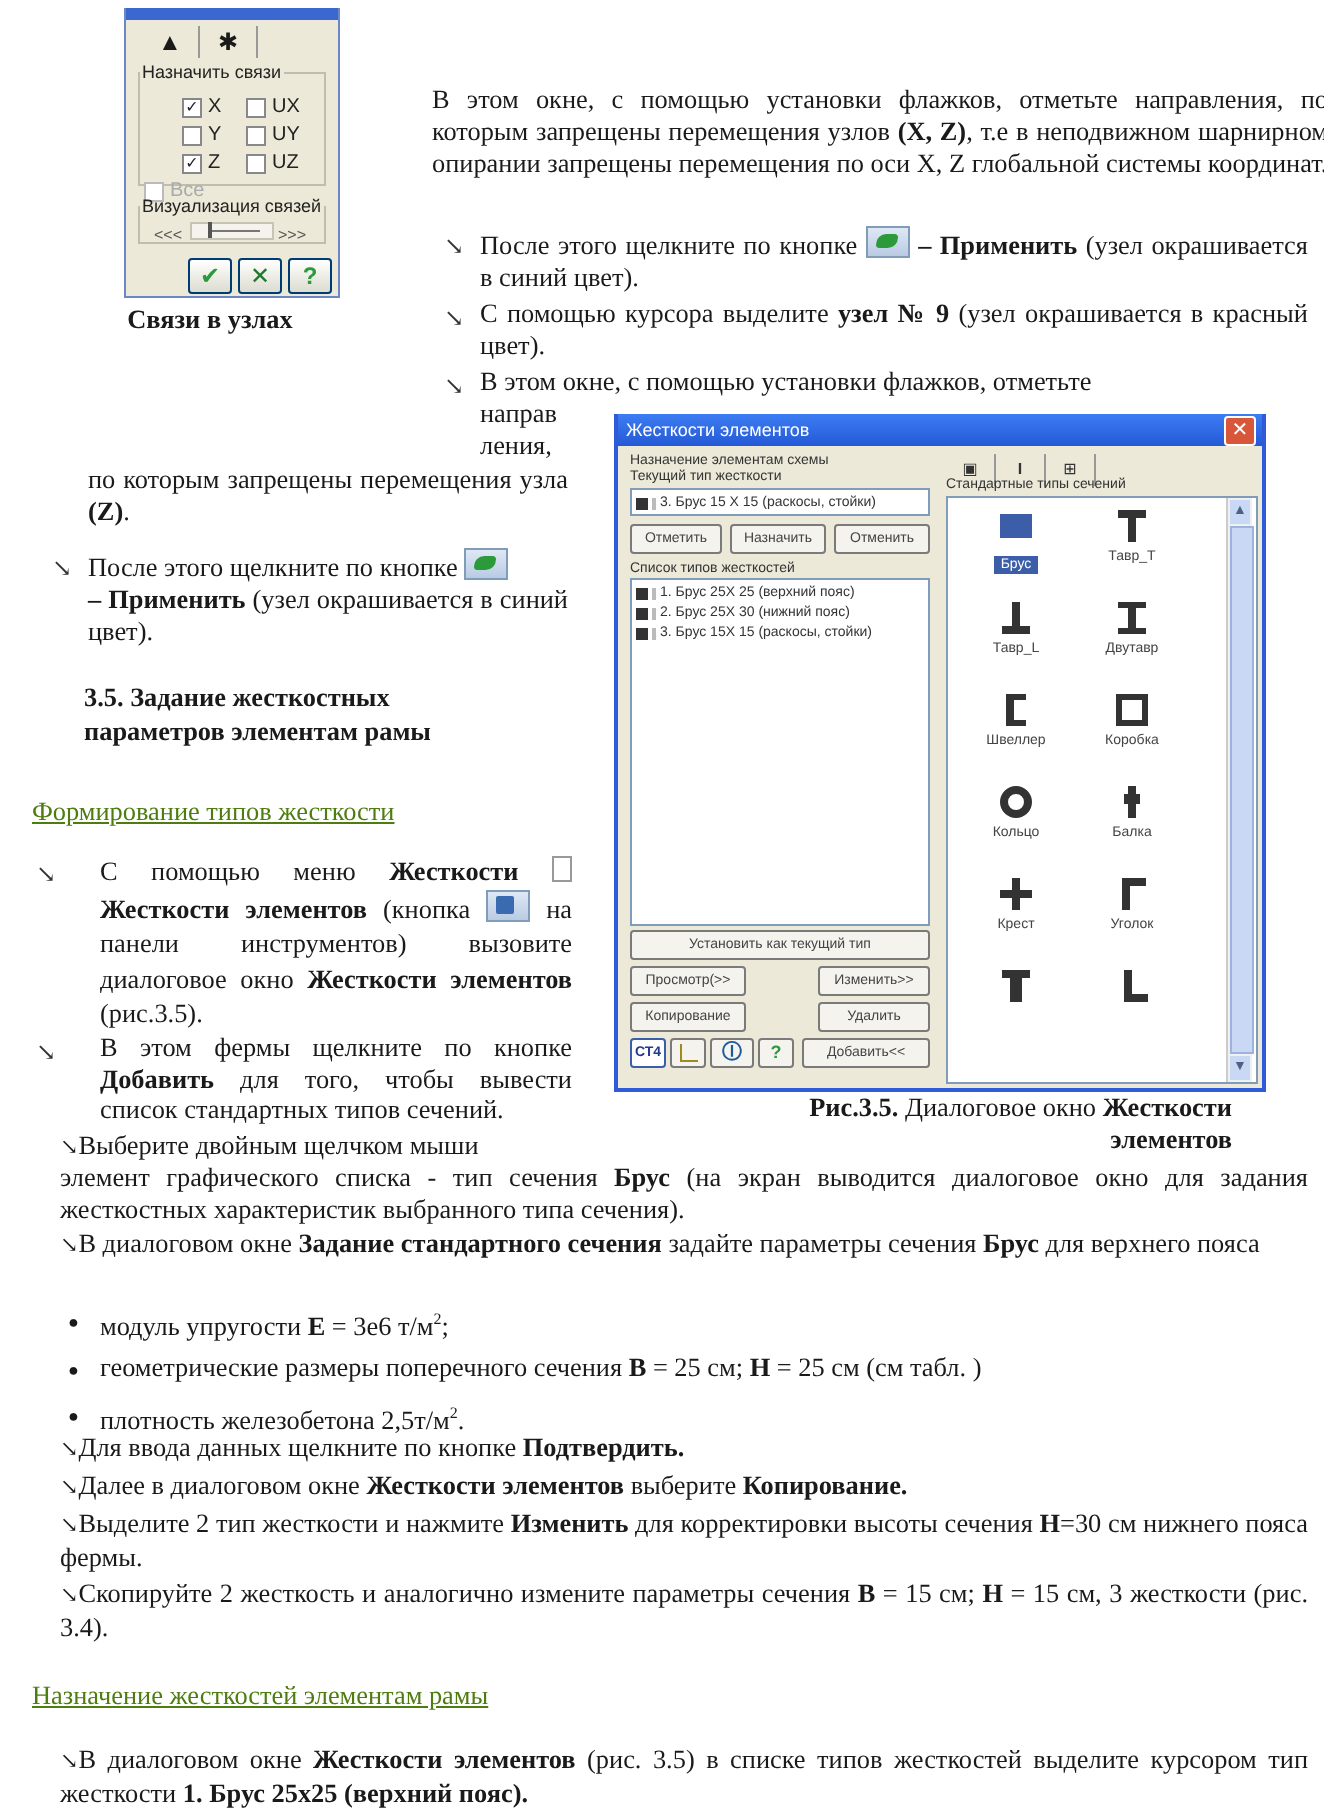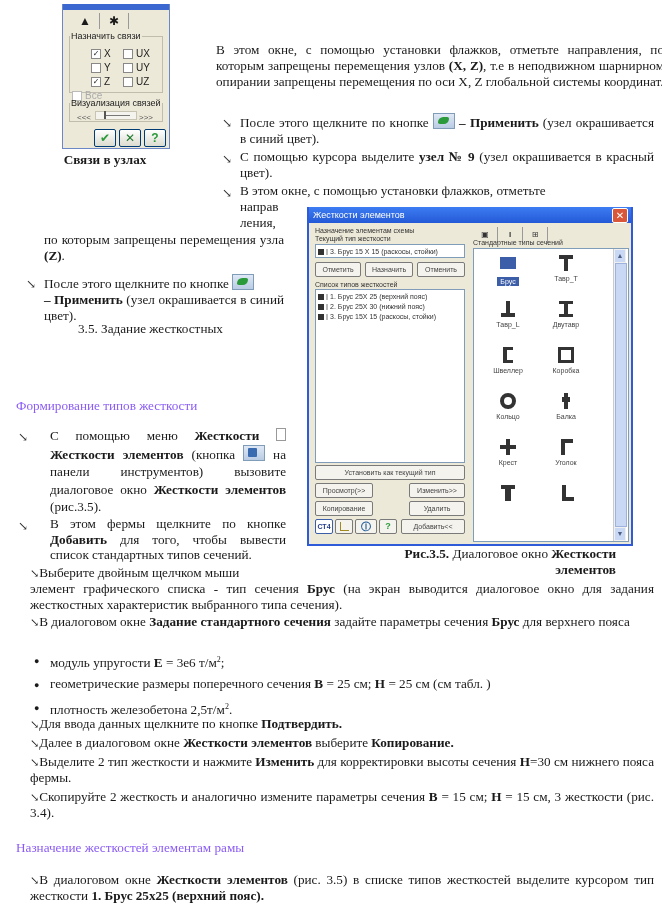--- a/index.html
+++ b/index.html
@@ -3,21 +3,21 @@
 <meta charset="utf-8">
 <style>
   html, body { margin:0; padding:0; background:#fff; }
   body { width:662px; height:906px; position:relative; overflow:hidden;
          font-family:"Liberation Serif","DejaVu Serif",serif; color:#1a1a1a; font-size:13.2px; line-height:16px; }
   .abs { position:absolute; }
   b { font-weight:bold; }
   .just { text-align:justify; }
   .ui { font-family:"Liberation Sans","DejaVu Sans",sans-serif; }
   .bul { position:absolute; font-size:12px; color:#333; }
-  a.link { color:#8b5cf6; }
+  a.link { color:#4d7c0f; text-decoration:underline; }
   .inline-btn { display:inline-block; width:20px; height:14px; border:1px solid #7f9db9; background:linear-gradient(#dfe8f5,#b9cbe3); vertical-align:-2px; position:relative; }
   .inline-btn::after { content:""; position:absolute; left:4px; top:3px; width:11px; height:7px; background:#2a9a3a; border-radius:6px 2px 6px 2px; }
   .inline-btn.k::after { background:#3a6ab0; border-radius:1px; width:9px; height:9px; top:2px; }
 
   
   #dlg1 { left:62px; top:4px; width:106px; height:144px; background:#ece9d8; border:1px solid #6d87c6; border-top:none; }
   #dlg1 .titlebar { height:6px; background:#3a67d0; }
   #dlg1 .tabs { position:absolute; left:8px; top:9px; height:16px; display:flex; gap:0; }
   #dlg1 .tab { width:28px; height:16px; text-align:center; font-size:12px; border-right:1px solid #999; }
   #dlg1 fieldset { position:absolute; margin:0; padding:0; border:1px solid #c0bcae; }
@@ -120,22 +120,23 @@
 <div class="abs" style="left:240px;top:199px;">направ</div>
 <div class="abs" style="left:240px;top:215px;">ления,</div>
 <div class="abs just" style="left:44px;top:232px;width:240px;">
   <span>по которым запрещены перемещения узла </span><b>(Z)</b><span>.</span>
 </div>
 <span class="bul" style="left:26px;top:276px;">↘</span>
 <div class="abs just" style="left:44px;top:274px;width:240px;">
   <span>После этого щелкните по кнопке </span><span class="inline-btn"></span><br><b>– Применить</b><span> (узел окрашивается в синий цвет).</span>
 </div>
 
-<div class="abs" style="left:42px;top:320px;font-weight:normal;line-height:17px;margin-left:36px;">
+<div class="abs" style="left:42px;top:340px;font-weight:bold;line-height:17px;">
   <div>3.5. Задание жесткостных</div>
+  <div>параметров элементам рамы</div>
 </div>
 <a class="abs link" style="left:16px;top:398px;">Формирование типов жесткости</a>
 
 <span class="bul" style="left:18px;top:429px;">↘</span>
 <div class="abs just" style="left:50px;top:427px;width:236px;line-height:17.5px;">
   <span>С помощью меню </span><b>Жесткости</b> <span style="display:inline-block;width:8px;height:11px;border:1px solid #999;vertical-align:-1px;"></span>
   <b>Жесткости элементов</b><span> (кнопка </span><span class="inline-btn k"></span>
   <span>на панели инструментов) вызовите диалоговое окно </span><b>Жесткости элементов</b><span> (рис.3.5).</span>
 </div>
 <span class="bul" style="left:18px;top:518px;">↘</span>

